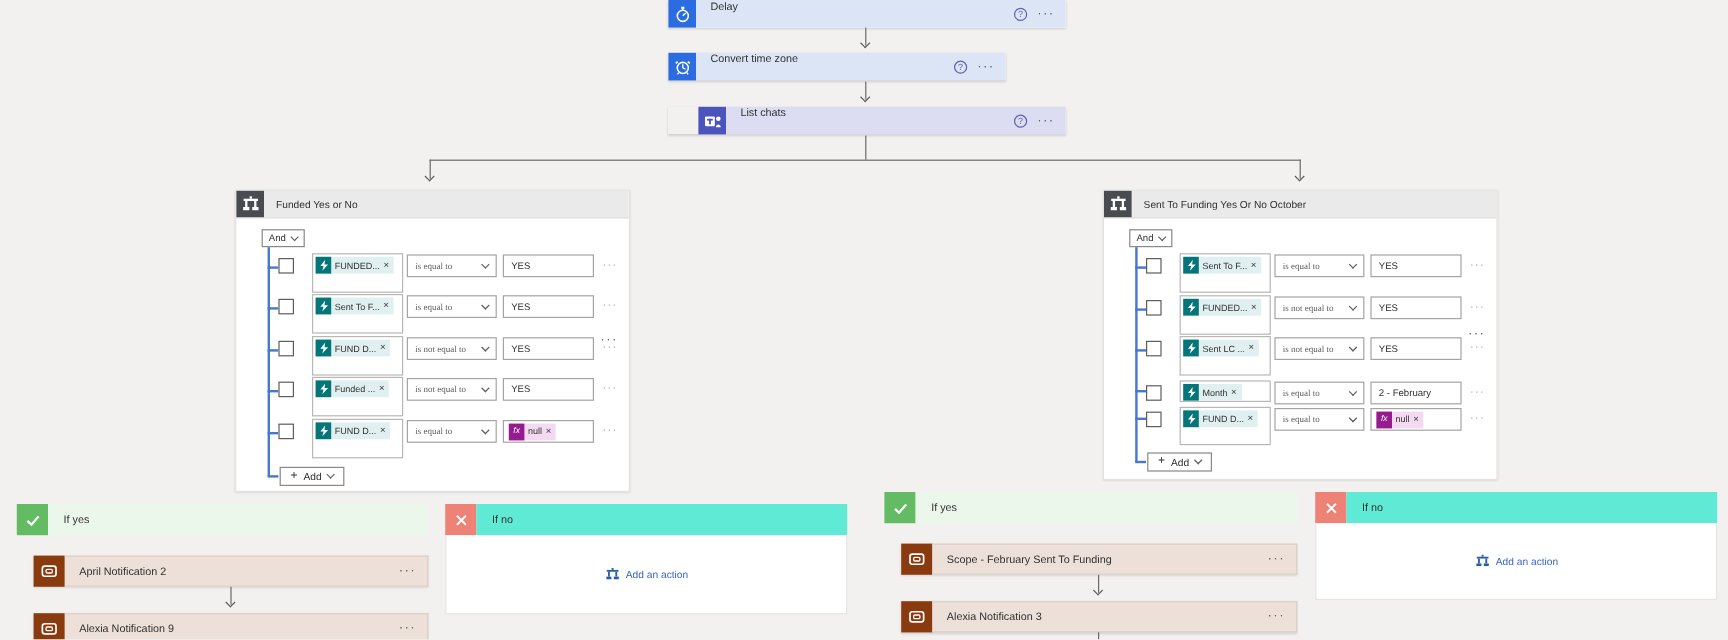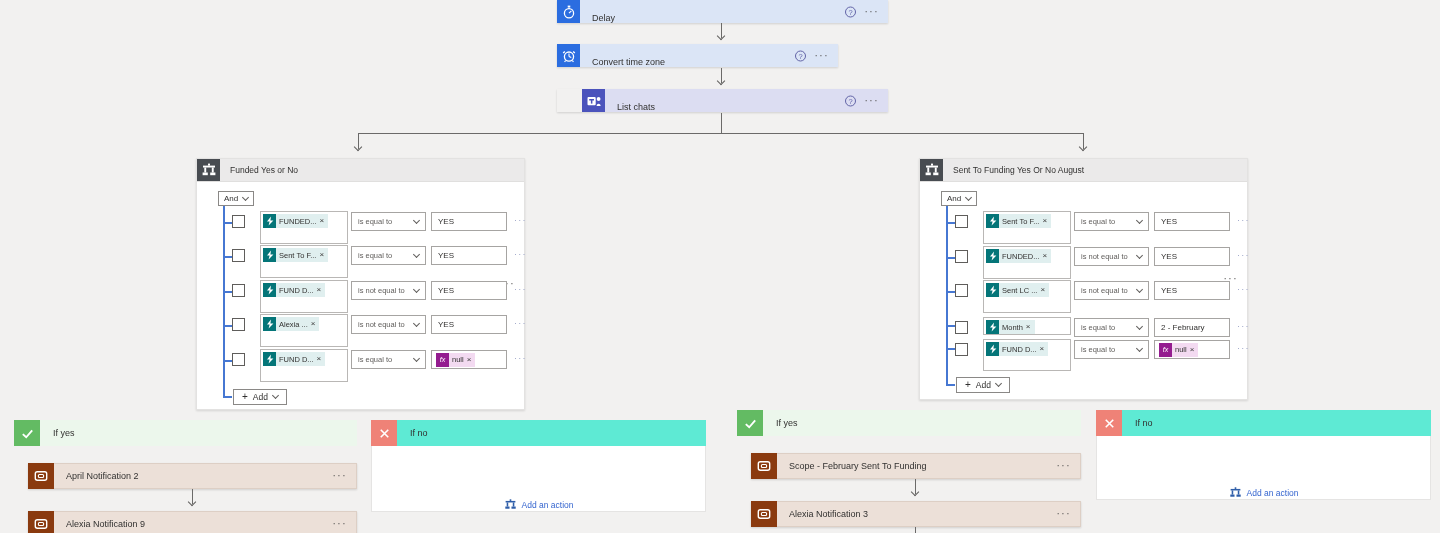--- a/index.html
+++ b/index.html
@@ -2,21 +2,21 @@
 <html><head>
 <meta charset="utf-8">
 <style>
   html,body{margin:0;padding:0;background:#f2f1f0;}
   *{box-sizing:border-box;font-family:"Liberation Sans","DejaVu Sans",sans-serif;}
   .canvas{position:relative;width:1440px;height:533px;background:#f2f1f0;overflow:hidden;}
 
   
   .acard{position:absolute;height:23px;display:flex;align-items:stretch;box-shadow:0 1px 2px rgba(0,0,0,.14);cursor:pointer;}
   .acard .aicon{width:23px;flex:none;display:flex;align-items:center;justify-content:center;}
-  .acard .abody{flex:1;display:flex;align-items:flex-end;position:relative;}
+  .acard .abody{flex:1;display:flex;align-items:flex-start;position:relative;}
   .acard .atitle{font-size:9px;color:#323130;margin-left:12px;white-space:nowrap;}
   .help{position:absolute;right:32px;top:50%;transform:translateY(-50%);width:11px;height:11px;border:1px solid #6264a7;border-radius:50%;color:#6264a7;font-size:7.5px;display:flex;align-items:center;justify-content:center;}
   .more{position:absolute;right:9px;top:50%;transform:translateY(-50%);font-size:10px;letter-spacing:1.5px;color:#55545:;color:#545352;line-height:1;}
   .blue .aicon{background:#2b6de0;} .blue .abody{background:#dbe5f6;}
   .purple .aicon{background:#4b53bc;} .purple .abody{background:#dcddf2;}
 
   
   .vline{position:absolute;width:1px;background:#6b6a69;}
   .hline{position:absolute;height:1px;background:#6b6a69;}
   .ahead{position:absolute;width:6px;height:6px;border-right:1.4px solid #5f5e5d;border-bottom:1.4px solid #5f5e5d;transform:rotate(45deg);}
@@ -26,44 +26,44 @@
   .chead{height:23px;display:flex;align-items:stretch;background:#ebeaea;border-bottom:1px solid #e0dfde;cursor:pointer;}
   .chead .cicon{width:23px;flex:none;background:#484c51;display:flex;align-items:center;justify-content:center;}
   .chead .ctitle{font-size:8.5px;color:#323130;margin-left:10px;align-self:center;white-space:nowrap;}
   .cbody{position:relative;width:100%;}
   .andbox{position:absolute;width:36px;height:15px;background:#fff;border:1px solid #8a8886;display:flex;align-items:center;justify-content:space-between;padding:0 5px;font-size:8px;color:#323130;cursor:pointer;}
   .chev{width:5px;height:5px;border-right:1.1px solid #605e5c;border-bottom:1.1px solid #605e5c;transform:rotate(45deg);margin-top:-3px;flex:none;}
   .bracket{position:absolute;left:26px;width:1.5px;background:#4677d2;}
   .stub{position:absolute;left:26px;width:9px;height:1.5px;background:#4677d2;}
   .crow{position:absolute;left:35px;right:8px;display:flex;align-items:flex-start;}
   .ckbox{width:13px;height:13px;border:1.6px solid #5f5d5b;background:#fff;margin-top:4px;flex:none;cursor:pointer;}
-  .pillbox{width:88px;margin-left:15px;background:#fff;border:1px solid #b9b7b5;flex:none;overflow:hidden;}
+  .pillbox{width:76px;margin-left:15px;background:#fff;border:1px solid #b9b7b5;flex:none;overflow:hidden;}
   .pill{display:inline-flex;align-items:center;height:14px;margin:2px;background:#e0efef;padding:0 4px 0 0;gap:3px;cursor:pointer;max-width:70px;}
   .pill .picon{width:13px;height:14px;background:#047578;display:flex;align-items:center;justify-content:center;flex:none;}
   .pill .plab{font-size:7.5px;color:#323130;white-space:nowrap;overflow:hidden;}
   .pill .px{font-size:8px;color:#3b3a39;line-height:1;}
   .opbox{width:75px;height:19px;margin-left:3px;margin-top:1px;background:#fff;border:1px solid #a6a4a2;display:flex;align-items:center;justify-content:space-between;padding:0 6px;flex:none;cursor:pointer;}
-  .opbox .optxt{font-size:7.5px;color:#605e5c;white-space:nowrap;}
+  .opbox .optxt{font-size:7.5px;color:#605e5c;white-space:nowrap;font-family:Liberation Serif, serif;}
   .valbox{width:76px;height:19px;margin-left:5px;margin-top:1px;background:#fff;border:1px solid #a6a4a2;display:flex;align-items:center;padding:0 2px;flex:none;cursor:text;}
   .valbox .valtxt{font-size:8px;color:#323130;margin-left:4px;white-space:nowrap;}
   .fxpill{display:inline-flex;align-items:center;height:14px;background:#f3daf1;padding:0 4px 0 0;gap:3px;cursor:pointer;}
   .fxpill .fxicon{width:13px;height:14px;background:#941c8f;color:#fff;font-size:7px;font-style:italic;display:flex;align-items:center;justify-content:center;flex:none;}
   .fxpill .plab{font-size:7.5px;color:#323130;}
   .fxpill .px{font-size:8px;color:#3b3a39;line-height:1;}
   .rowmore{margin-left:7px;margin-top:5px;font-size:9px;letter-spacing:1.2px;color:#98a1c5;line-height:1;cursor:pointer;flex:none;}
   .addbtn{position:absolute;height:16px;background:#fff;border:1px solid #8a8886;display:flex;align-items:center;gap:5px;padding:0 8px;font-size:8.5px;color:#323130;cursor:pointer;}
   .addbtn .plus{font-size:10px;color:#323130;line-height:1;margin-top:-1px;}
 
   
   .bhead{position:absolute;height:26px;display:flex;align-items:stretch;cursor:pointer;}
   .bhead .bicon{width:26px;flex:none;display:flex;align-items:center;justify-content:center;}
   .bhead .blab{flex:1;display:flex;align-items:center;font-size:9px;color:#323130;padding-left:13px;}
   .yes .bicon{background:#63bb63;} .yes .blab{background:#ecf7ec;}
   .no .bicon{background:#ef8277;} .no .blab{background:#5eead4;}
-  .nobody{position:absolute;background:#fff;border:1px solid #e5e4e3;border-top:none;display:flex;align-items:flex-end;justify-content:center;}
+  .nobody{position:absolute;background:#fff;border:1px solid #e5e4e3;border-top:none;display:flex;align-items:center;justify-content:center;}
   .addaction{display:flex;align-items:center;gap:5px;cursor:pointer;}
   .addaction .aatxt{font-size:8.5px;color:#3565cf;}
   .scard{position:absolute;height:26px;display:flex;align-items:stretch;box-shadow:0 1px 2px rgba(0,0,0,.14);cursor:pointer;}
   .scard .sicon{width:26px;flex:none;background:#8a3a0f;display:flex;align-items:center;justify-content:center;}
   .scard .sbody{flex:1;background:#ece0d8;border:1px solid #ddcfc5;border-left:none;display:flex;align-items:center;position:relative;}
   .scard .stitle{font-size:9px;color:#323130;margin-left:12px;white-space:nowrap;}
 </style>
 </head>
 <body>
 
@@ -260,21 +260,21 @@
 
       <div class="crow" style="top:132px;">
         <div class="ckbox"></div>
         <div class="pillbox" style="height:33px;">
           <span class="pill">
               <span class="picon">
                 <svg width="10" height="10" viewBox="0 0 10 10">
                   <use href="#sym-bolt"></use>
                 </svg>
               </span>
-              <span class="plab">Alexia ...</span>
+              <span class="plab">Funded ...</span>
               <span class="px">×</span>
             </span>
         </div>
         <div class="opbox">
             <span class="optxt">is not equal to</span>
             <span class="chev"></span>
           </div>
         <div class="valbox">
             <span class="valtxt">YES</span>
           </div>
@@ -316,21 +316,21 @@
     </div>
   </div>
 
   <div class="cond" style="left:919px;top:158px;height:242px;">
     <div class="chead">
       <div class="cicon" style="color:#fff;">
           <svg width="16" height="16" viewBox="0 0 16 16">
             <use href="#sym-seesaw"></use>
           </svg>
         </div>
-      <span class="ctitle">Sent To Funding Yes Or No August</span>
+      <span class="ctitle">Sent To Funding Yes Or No October</span>
       <span class="more">···</span>
     </div>
     <div class="cbody" style="height:219px;">
       <div class="andbox" style="left:21px;top:9px;">
         <span>And</span>
           <span class="chev"></span>
       </div>
       <div class="bracket" style="top:24px;height:179px;"></div>
       <div class="stub" style="top:40px;"></div>
       <div class="stub" style="top:75px;"></div>

